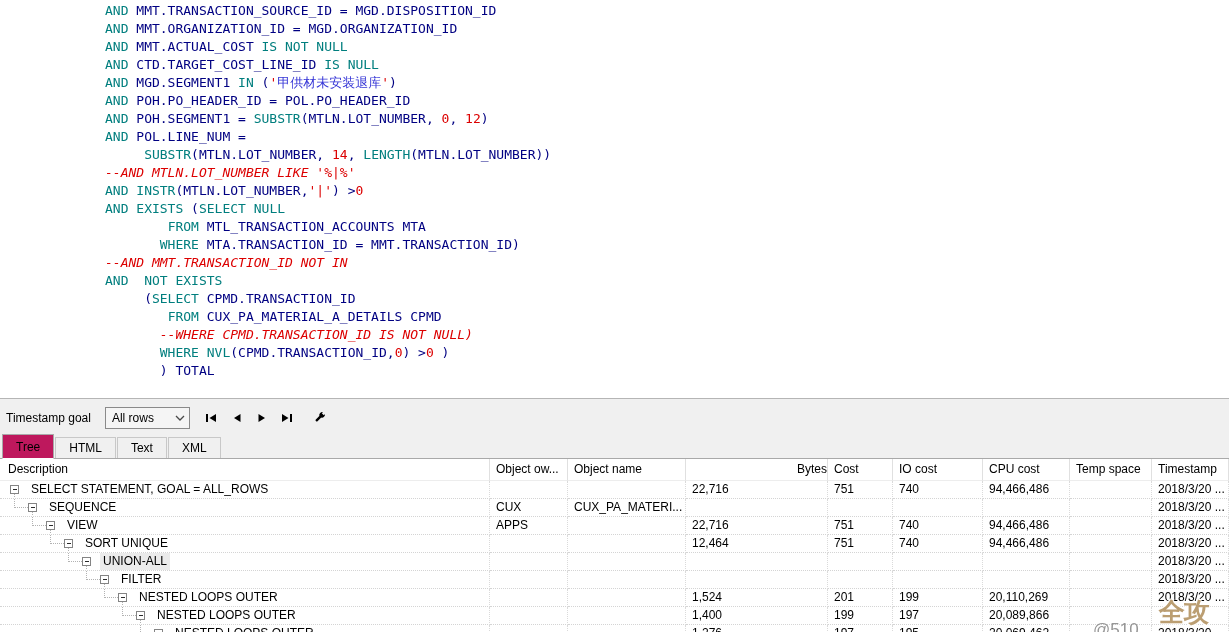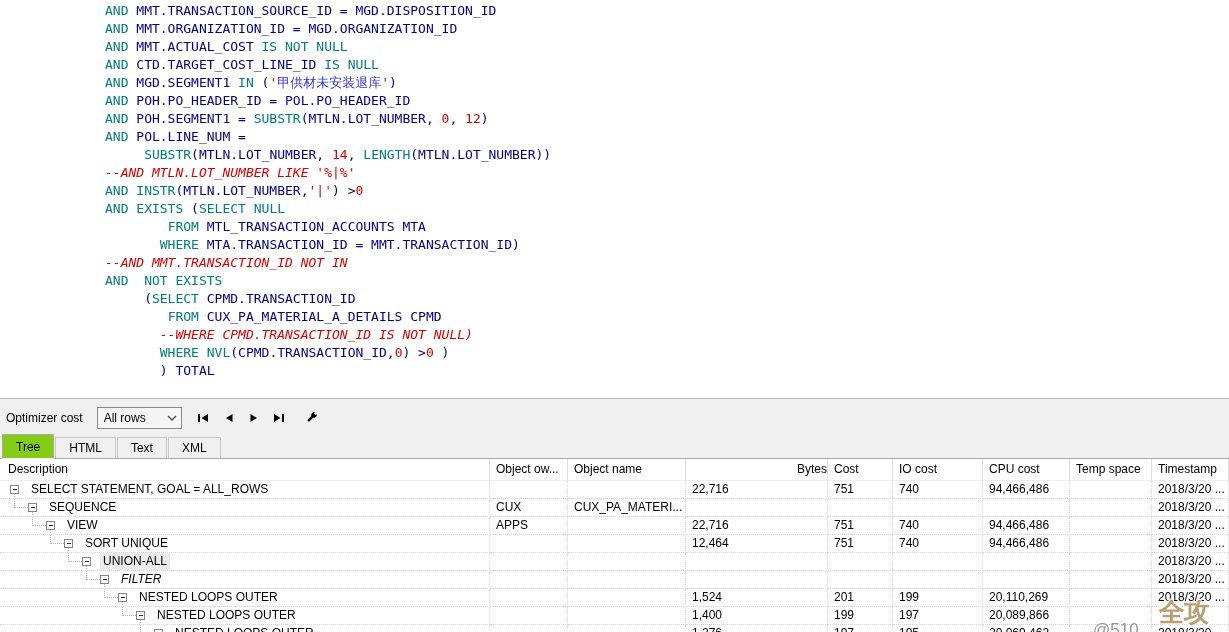--- a/index.html
+++ b/index.html
@@ -28,21 +28,21 @@
   .combo .chev svg { display:block; }
   .navbtns { display:flex; align-items:center; margin-left:14px; gap:9px; }
   .navbtn { width:16px; height:16px; display:flex; align-items:center; justify-content:center; cursor:default; }
   .wrench { margin-left:8px; }
 
   
   .tabbar { height:28px; background:#f0f0f0; display:flex; align-items:flex-end; padding-left:2px;
     border-bottom:1px solid #a9a9a9; }
   .tab { height:21px; line-height:20px; padding:0 13px; background:#f0f0f0; border:1px solid #c8c8c8;
     border-bottom:none; margin-right:1px; color:#000; }
-  .tab.active { height:25px; line-height:24px; background:#84cc16; border:1px solid #a9a9a9;
+  .tab.active { height:25px; line-height:24px; background:#be185d; border:1px solid #a9a9a9;
     border-bottom:1px solid #ffffff; margin-bottom:-1px; }
 
   
   .plan-table { height:174px; background:#fff; overflow:hidden; }
   .plan-header { display:flex; height:22px; background:#ffffff; }
   .hcell { height:22px; line-height:21px; padding-left:6px; border-right:1px solid #e0e0e0;
     border-bottom:1px solid #ededed; white-space:nowrap; overflow:hidden; }
   .hcell:first-child { padding-left:8px; }
   .plan-body { }
   .trow { display:flex; height:18px; }
@@ -88,21 +88,21 @@
       <div class="code-line">     <span class="c-i">(</span><span class="c-k">SELECT</span><span class="c-i"> CPMD.TRANSACTION_ID</span></div>
       <div class="code-line">        <span class="c-k">FROM</span><span class="c-i"> CUX_PA_MATERIAL_A_DETAILS CPMD</span></div>
       <div class="code-line">       <span class="c-c">--WHERE CPMD.TRANSACTION_ID IS NOT NULL)</span></div>
       <div class="code-line">       <span class="c-k">WHERE</span><span class="c-i"> </span><span class="c-k">NVL</span><span class="c-i">(CPMD.TRANSACTION_ID,</span><span class="c-n">0</span><span class="c-i">) &gt;</span><span class="c-n">0</span><span class="c-i"> )</span></div>
       <div class="code-line">       <span class="c-i">) TOTAL</span></div>
     </div>
 
   <div class="splitter"></div>
 
   <div class="toolbar">
-    <span class="tb-label">Optimizer cost</span>
+    <span class="tb-label">Timestamp goal</span>
     <div class="combo">
       <span>All rows</span>
       <span class="chev">
         <svg width="10" height="6" viewBox="0 0 10 6">
             <path d="M1,1 L5,5 L9,1" fill="none" stroke="#4a4a4a" stroke-width="1.3"></path>
           </svg>
       </span>
     </div>
     <div class="navbtns">
       <span class="navbtn">
@@ -248,21 +248,21 @@
           <div class="cell" style="width: 82px;"></div>
           <div class="cell" style="width: 77px;">2018/3/20 ...</div>
         </div>
         <div class="trow">
           <div class="cell desc" style="width: 490px;">
             <span class="tree-l" style="left: 86px;"></span>
             <span class="tree-v" style="left: 104px;"></span>
             <span class="tree-box" style="left: 100px;">
               <span class="minus"></span>
             </span>
-            <span class="tree-label" style="left: 118px; font-style: italic;">FILTER</span>
+            <span class="tree-label" style="left: 118px;">FILTER</span>
           </div>
           <div class="cell" style="width: 78px;"></div>
           <div class="cell" style="width: 118px;"></div>
           <div class="cell" style="width: 142px;"></div>
           <div class="cell" style="width: 65px;"></div>
           <div class="cell" style="width: 90px;"></div>
           <div class="cell" style="width: 87px;"></div>
           <div class="cell" style="width: 82px;"></div>
           <div class="cell" style="width: 77px;">2018/3/20 ...</div>
         </div>

